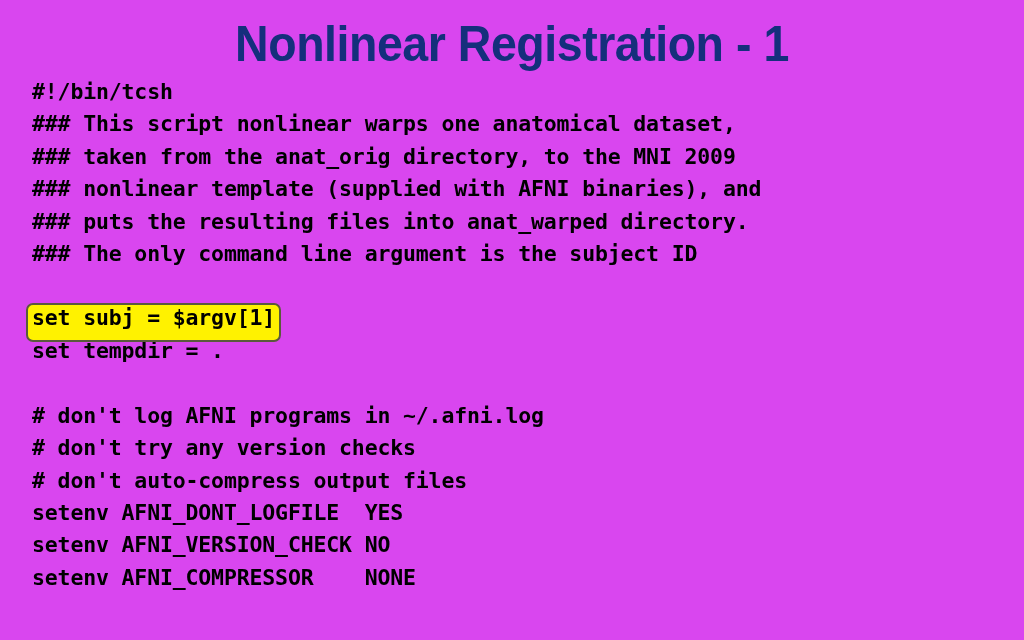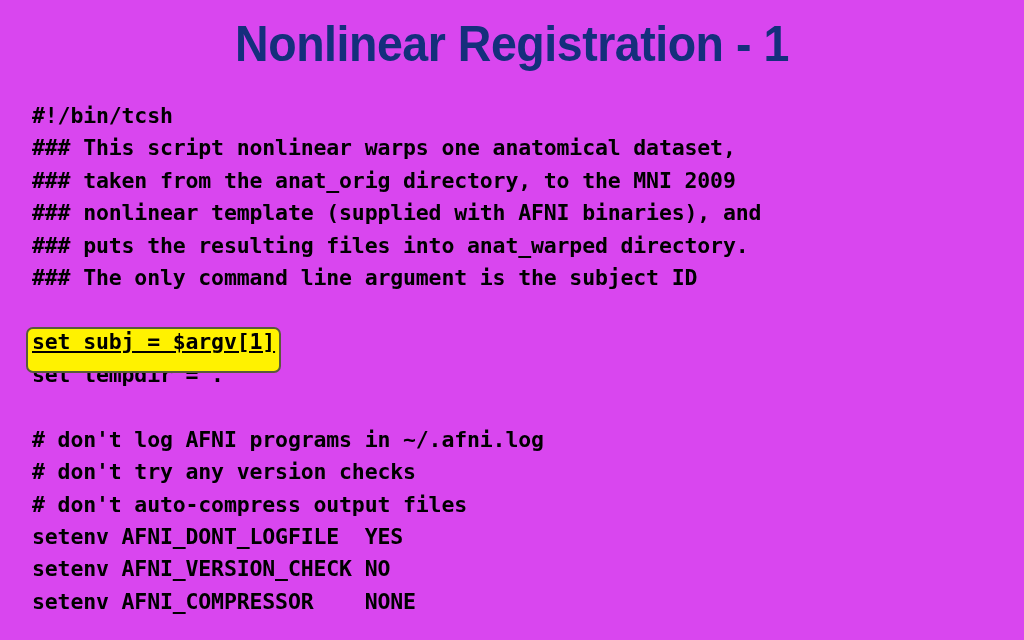--- a/index.html
+++ b/index.html
@@ -36,21 +36,21 @@
     letter-spacing: -0.5px;
     transform: scaleX(0.93);
     transform-origin: center top;
     white-space: nowrap;
   }
 
   
   #code-block {
     position: absolute;
     left: 32px;
-    top: 100px;
+    top: 76px;
     width: 980px;
     font-family: "DejaVu Sans Mono", "Liberation Mono", monospace;
     font-weight: bold;
     font-size: 21.5px;
     line-height: 32.4px;
     color: #000000;
     white-space: pre;
     letter-spacing: -0.15px;
   }
 
@@ -66,26 +66,25 @@
 
   
   .code-line.highlight {
     position: relative;
   }
   .code-line.highlight .hl-text {
     display: inline-block;
     background: #FFF200;
     border: 2px solid #5A5A3C;
     border-radius: 7px;
-    padding: 0px 4px 16px 4px;
+    padding: 0px 4px 9px 4px;
     margin-left: -6px;
     line-height: 26px;
     position: relative;
     top: -1px;
-    text-decoration: underline;
   }
 </style>
 </head>
 <body>
 
 <div id="slide">
 
   <div id="slide-title">Nonlinear Registration - 1</div>
 
   <div id="code-block"><span class="code-line">#!/bin/tcsh</span><span class="code-line">### This script nonlinear warps one anatomical dataset,</span><span class="code-line">### taken from the anat_orig directory, to the MNI 2009</span><span class="code-line">### nonlinear template (supplied with AFNI binaries), and</span><span class="code-line">### puts the resulting files into anat_warped directory.</span><span class="code-line">### The only command line argument is the subject ID</span><span class="code-line blank">&nbsp;</span><span class="code-line highlight"><span class="hl-text">set subj = $argv[1]</span></span><span class="code-line">set tempdir = .</span><span class="code-line blank">&nbsp;</span><span class="code-line"># don't log AFNI programs in ~/.afni.log</span><span class="code-line"># don't try any version checks</span><span class="code-line"># don't auto-compress output files</span><span class="code-line">setenv AFNI_DONT_LOGFILE  YES</span><span class="code-line">setenv AFNI_VERSION_CHECK NO</span><span class="code-line">setenv AFNI_COMPRESSOR    NONE</span></div>

